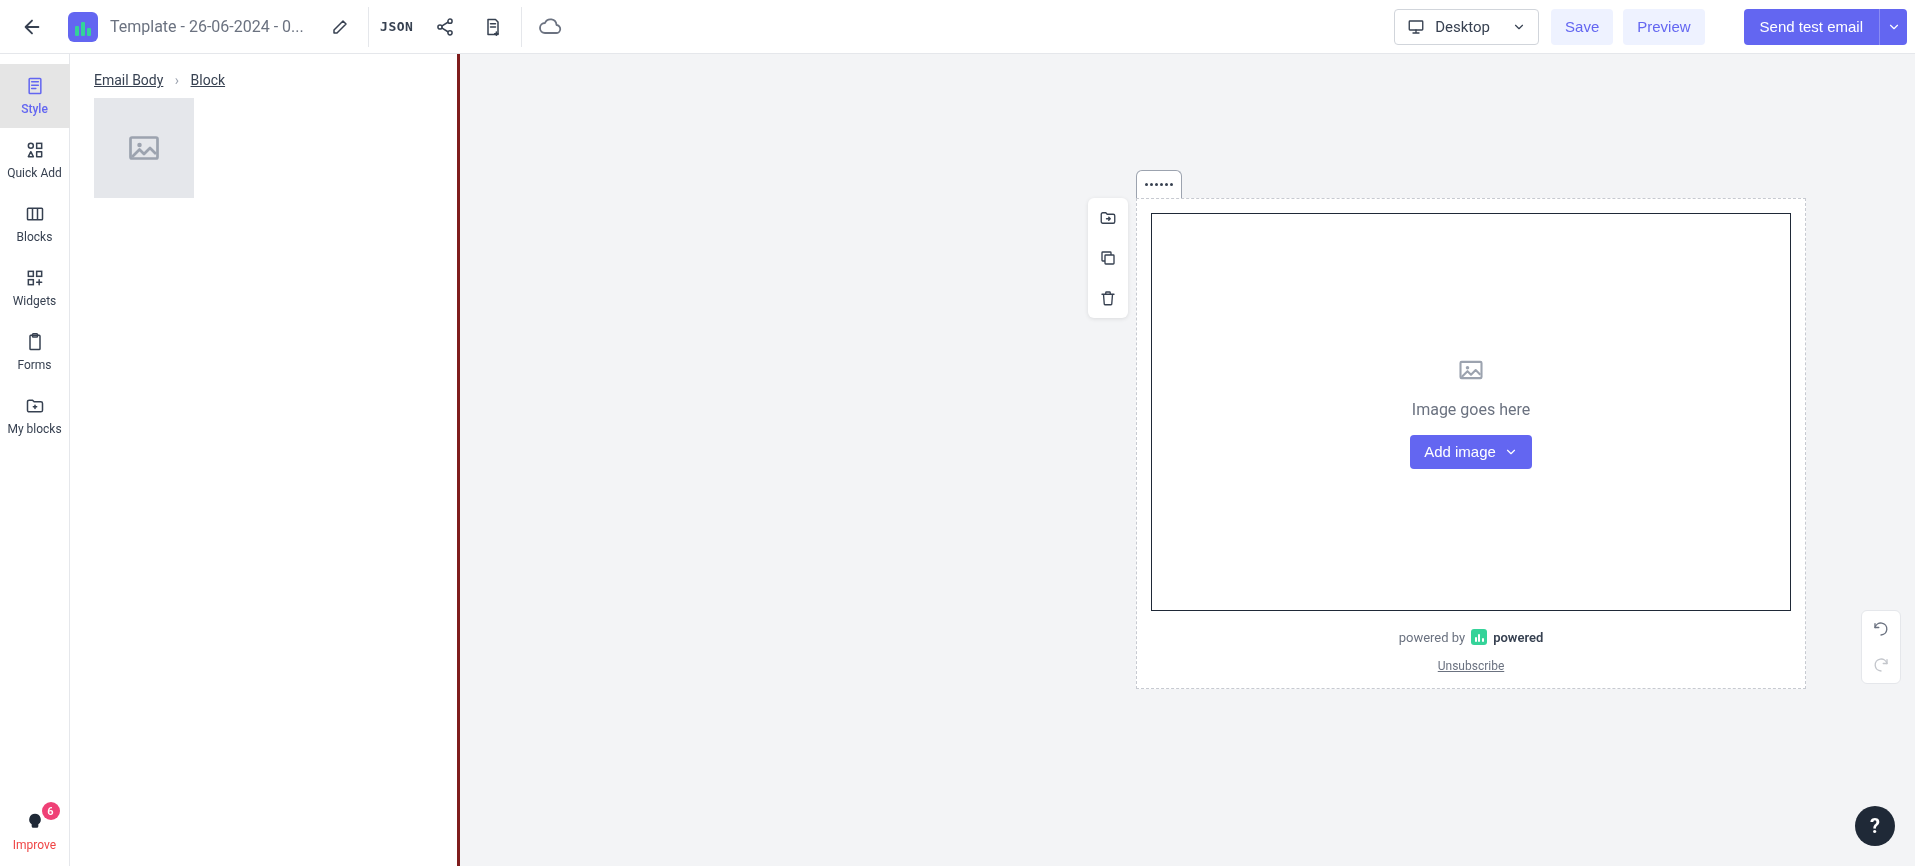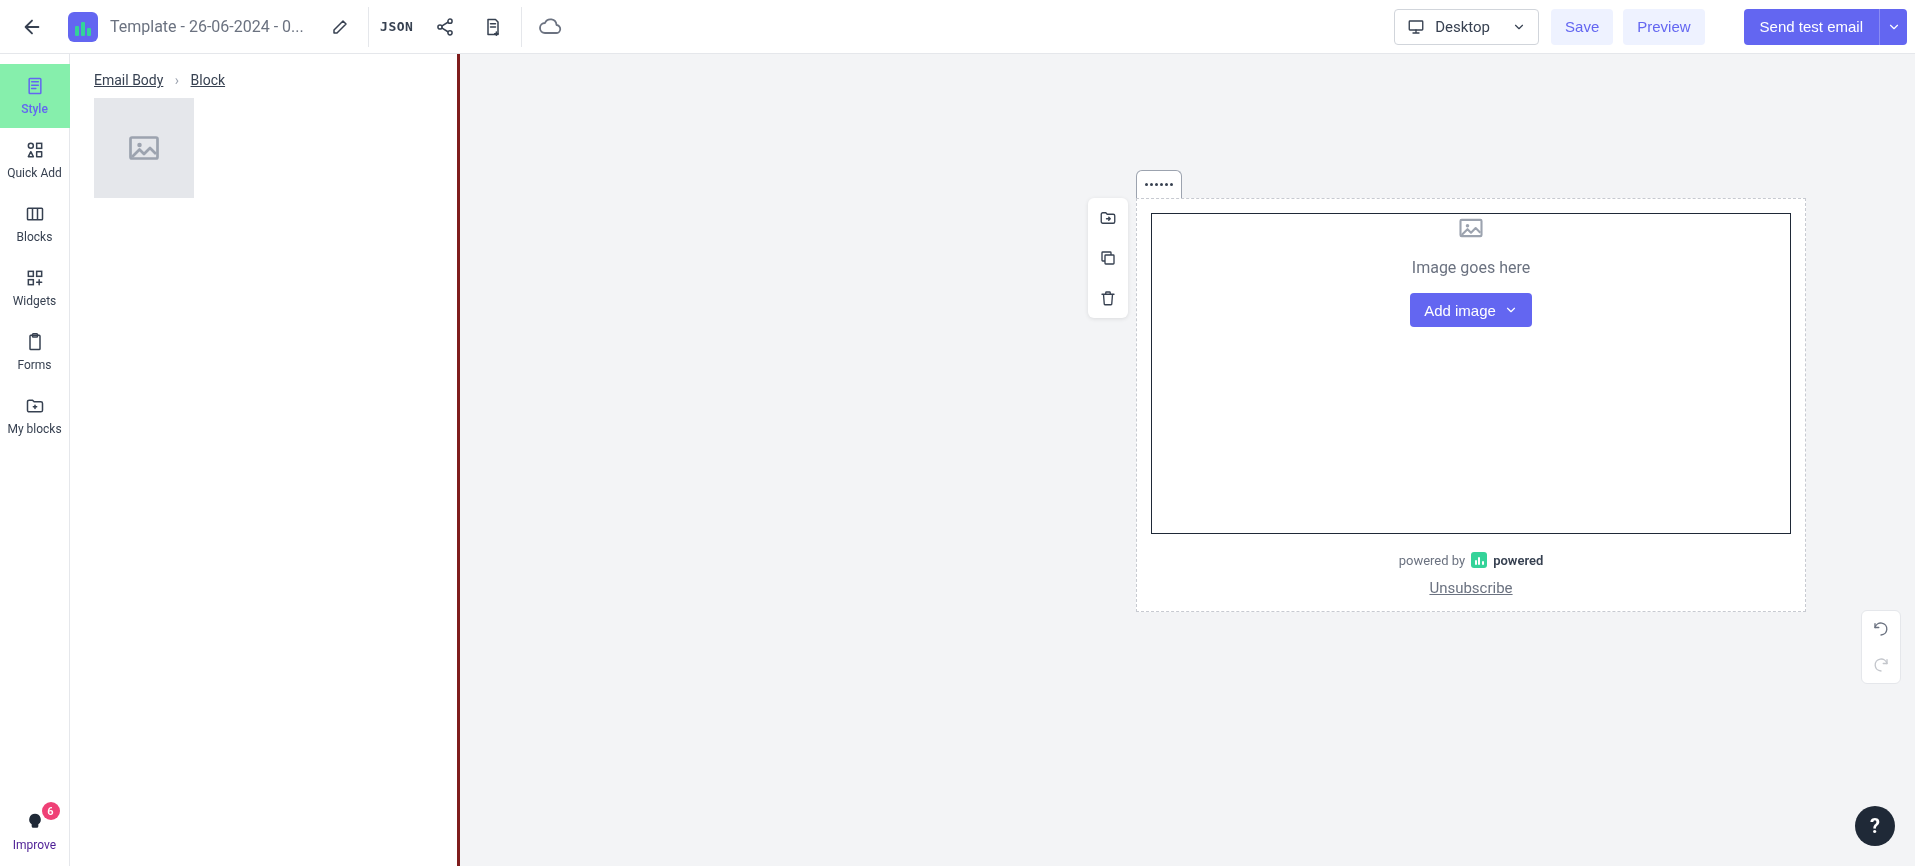--- a/index.html
+++ b/index.html
@@ -22,26 +22,26 @@
   .ghost-btn { border:none; background:#eef2ff; color:#6366f1; font-size:15px; font-weight:500; height:36px; padding:0 14px; border-radius:4px; cursor:pointer; margin-right:10px; }
   .primary-btn { border:none; background:#6366f1; color:#fff; font-size:15px; font-weight:500; height:36px; padding:0 16px; border-radius:4px; cursor:pointer; }
   .send-group { display:flex; align-items:center; }
   .send-group .chev { background:#6366f1; height:36px; width:28px; display:flex; align-items:center; justify-content:center; border-left:1px solid rgba(255,255,255,.25); border-top-right-radius:4px; border-bottom-right-radius:4px; cursor:pointer;}
   .send-group .primary-btn { border-top-right-radius:0; border-bottom-right-radius:0;margin-left:29px;}
 
   
   .body-area { display:flex; height:812px; }
   .left-nav { width:70px; border-right:1px solid #e5e7eb; display:flex; flex-direction:column; align-items:center; padding-top:10px;}
   .nav-item { width:70px; display:flex; flex-direction:column; align-items:center; padding:12px 0; gap:6px; cursor:pointer; }
-  .nav-item.active { background:#86efac; }
+  .nav-item.active { background:#e5e5e5; }
   .nav-item .lbl { font-size:12px; color:#374151; }
   .nav-item.active .lbl { color:#6366f1; font-weight:500;}
   .nav-spacer { flex:1;}
   .improve { position:relative; width:70px; display:flex; flex-direction:column; align-items:center; padding:14px 0; gap:6px; cursor:pointer;}
-  .improve .lbl { font-size:12px; color:#4c1d95;}
+  .improve .lbl { font-size:12px; color:#ef4444;}
   .badge { position:absolute; top:4px; right:10px; background:#ef4076; color:#fff; font-size:11px; font-weight:600; border-radius:10px; min-width:18px; height:18px; display:flex; align-items:center; justify-content:center; padding:0 4px;}
 
   
   .side-panel { width:390px; border-right:3px solid #7f1d1d; padding:18px 24px; }
   .crumbs { font-size:14px; color:#374151; margin-bottom:10px;}
   .crumbs a { color:#374151; text-decoration:underline; cursor:pointer;}
   .crumbs .sep { margin:0 8px; color:#9ca3af;}
   .panel-title { font-size:22px; font-weight:700; color:#1f2937; margin-bottom:18px;}
   .img-row { display:flex; gap:18px; align-items:flex-start;}
   .img-thumb { width:100px; height:100px; background:#e5e7eb; display:flex; align-items:center; justify-content:center;}
@@ -51,32 +51,32 @@
   .add-img-btn { background:#6366f1; color:#fff; border:none; height:36px; padding:0 14px; border-radius:4px; font-size:15px; font-weight:500; display:flex; align-items:center; gap:8px; cursor:pointer;}
 
   
   .canvas-area { flex:1; background:#f3f4f6; position:relative; overflow:auto;}
   .drag-handle { position:absolute; top:116px; left:676px; width:46px; height:28px; border:1px solid #9ca3af; border-bottom:none; border-top-left-radius:6px; border-top-right-radius:6px; background:#fff; display:flex; flex-wrap:wrap; align-items:center; justify-content:center; gap:2px 2px; padding:4px 8px; cursor:grab;}
   .drag-handle i { width:3px; height:3px; background:#374151; border-radius:50%;}
   .block-tools { position:absolute; top:144px; left:628px; width:40px; background:#fff; border-radius:6px; box-shadow:0 1px 4px rgba(0,0,0,.1); display:flex; flex-direction:column; }
   .block-tools .tool { height:40px; display:flex; align-items:center; justify-content:center; cursor:pointer;}
 
   .email-outer { position:absolute; top:144px; left:676px; width:670px; border:1px dashed #c7cad1; background:#fff; padding:14px; }
-  .image-block { border:1px solid #1f2937; height:321px; display:flex; flex-direction:column; align-items:center; gap:16px;}
+  .image-block { border:1px solid #1f2937; height:398px; display:flex; flex-direction:column; align-items:center; justify-content:center; gap:16px;}
   .image-block .ph-txt { color:#6b7280; font-size:16px;}
   .canvas-add-btn { background:#6366f1; color:#fff; border:none; height:34px; padding:0 14px; border-radius:4px; font-size:15px; font-weight:500; display:flex; align-items:center; gap:8px; cursor:pointer;}
   .powered { text-align:center; color:#6b7280; font-size:13px; margin-top:18px; display:flex; align-items:center; justify-content:center; gap:6px;}
   .powered .mm-logo { width:16px; height:16px; background:#34d399; border-radius:3px; display:flex; align-items:flex-end; justify-content:center; gap:1.5px; padding-bottom:3px;}
   .powered .mm-logo span{ width:2px; background:#fff; border-radius:1px;}
   .powered .mm-logo span:nth-child(1){height:5px;}
   .powered .mm-logo span:nth-child(2){height:8px;}
   .powered .mm-logo span:nth-child(3){height:4px;}
   .powered b { color:#374151; font-weight:600;}
   .unsub { text-align:center; margin-top:10px;}
-  .unsub a { font-size:15px; color:#6b7280; text-decoration:underline; cursor:pointer;}
+  .unsub a { font-size:12px; color:#6b7280; text-decoration:underline; cursor:pointer;}
 
   
   .history-box { position:absolute; right:14px; top:556px; width:40px; background:#fff; border:1px solid #e5e7eb; border-radius:6px; display:flex; flex-direction:column;}
   .history-box .tool { height:36px; display:flex; align-items:center; justify-content:center; cursor:pointer;}
   .help-fab { position:absolute; right:20px; bottom:20px; width:40px; height:40px; border-radius:50%; background:#1f2937; color:#fff; display:flex; align-items:center; justify-content:center; font-size:20px; font-weight:700; cursor:pointer;}
 
   .json-txt { font-family: monospace; font-size:13px; font-weight:700; letter-spacing:.5px; color:#374151;}
   .muted-stroke { stroke:#6b7280; }
   .dark-stroke { stroke:#374151; }
 </style>

